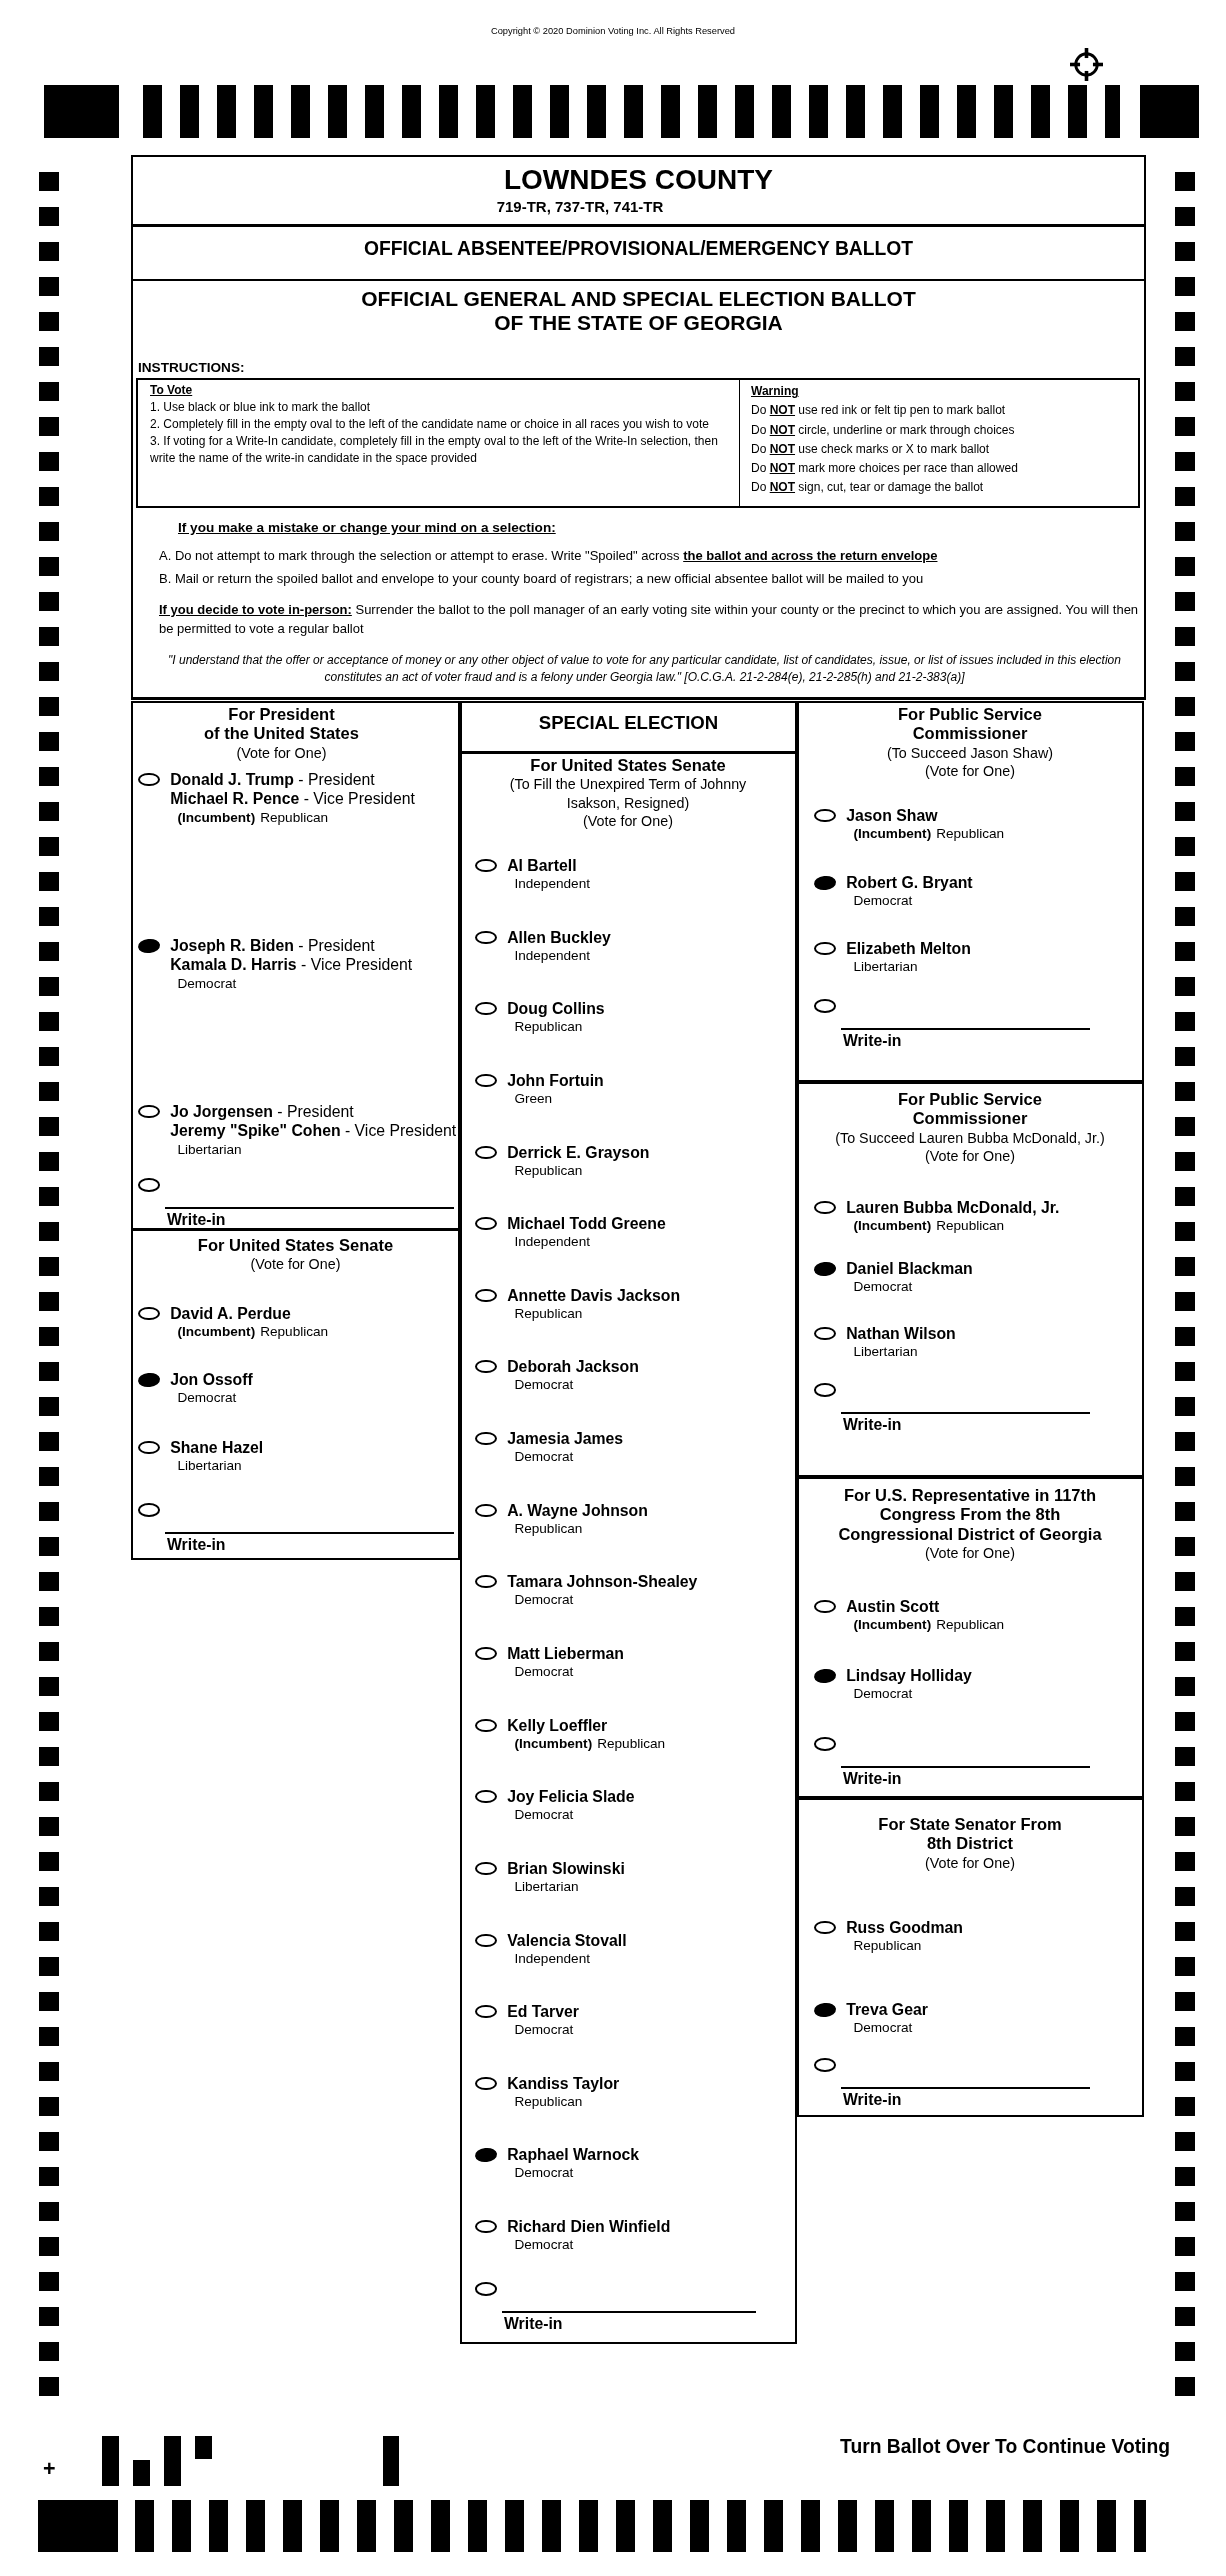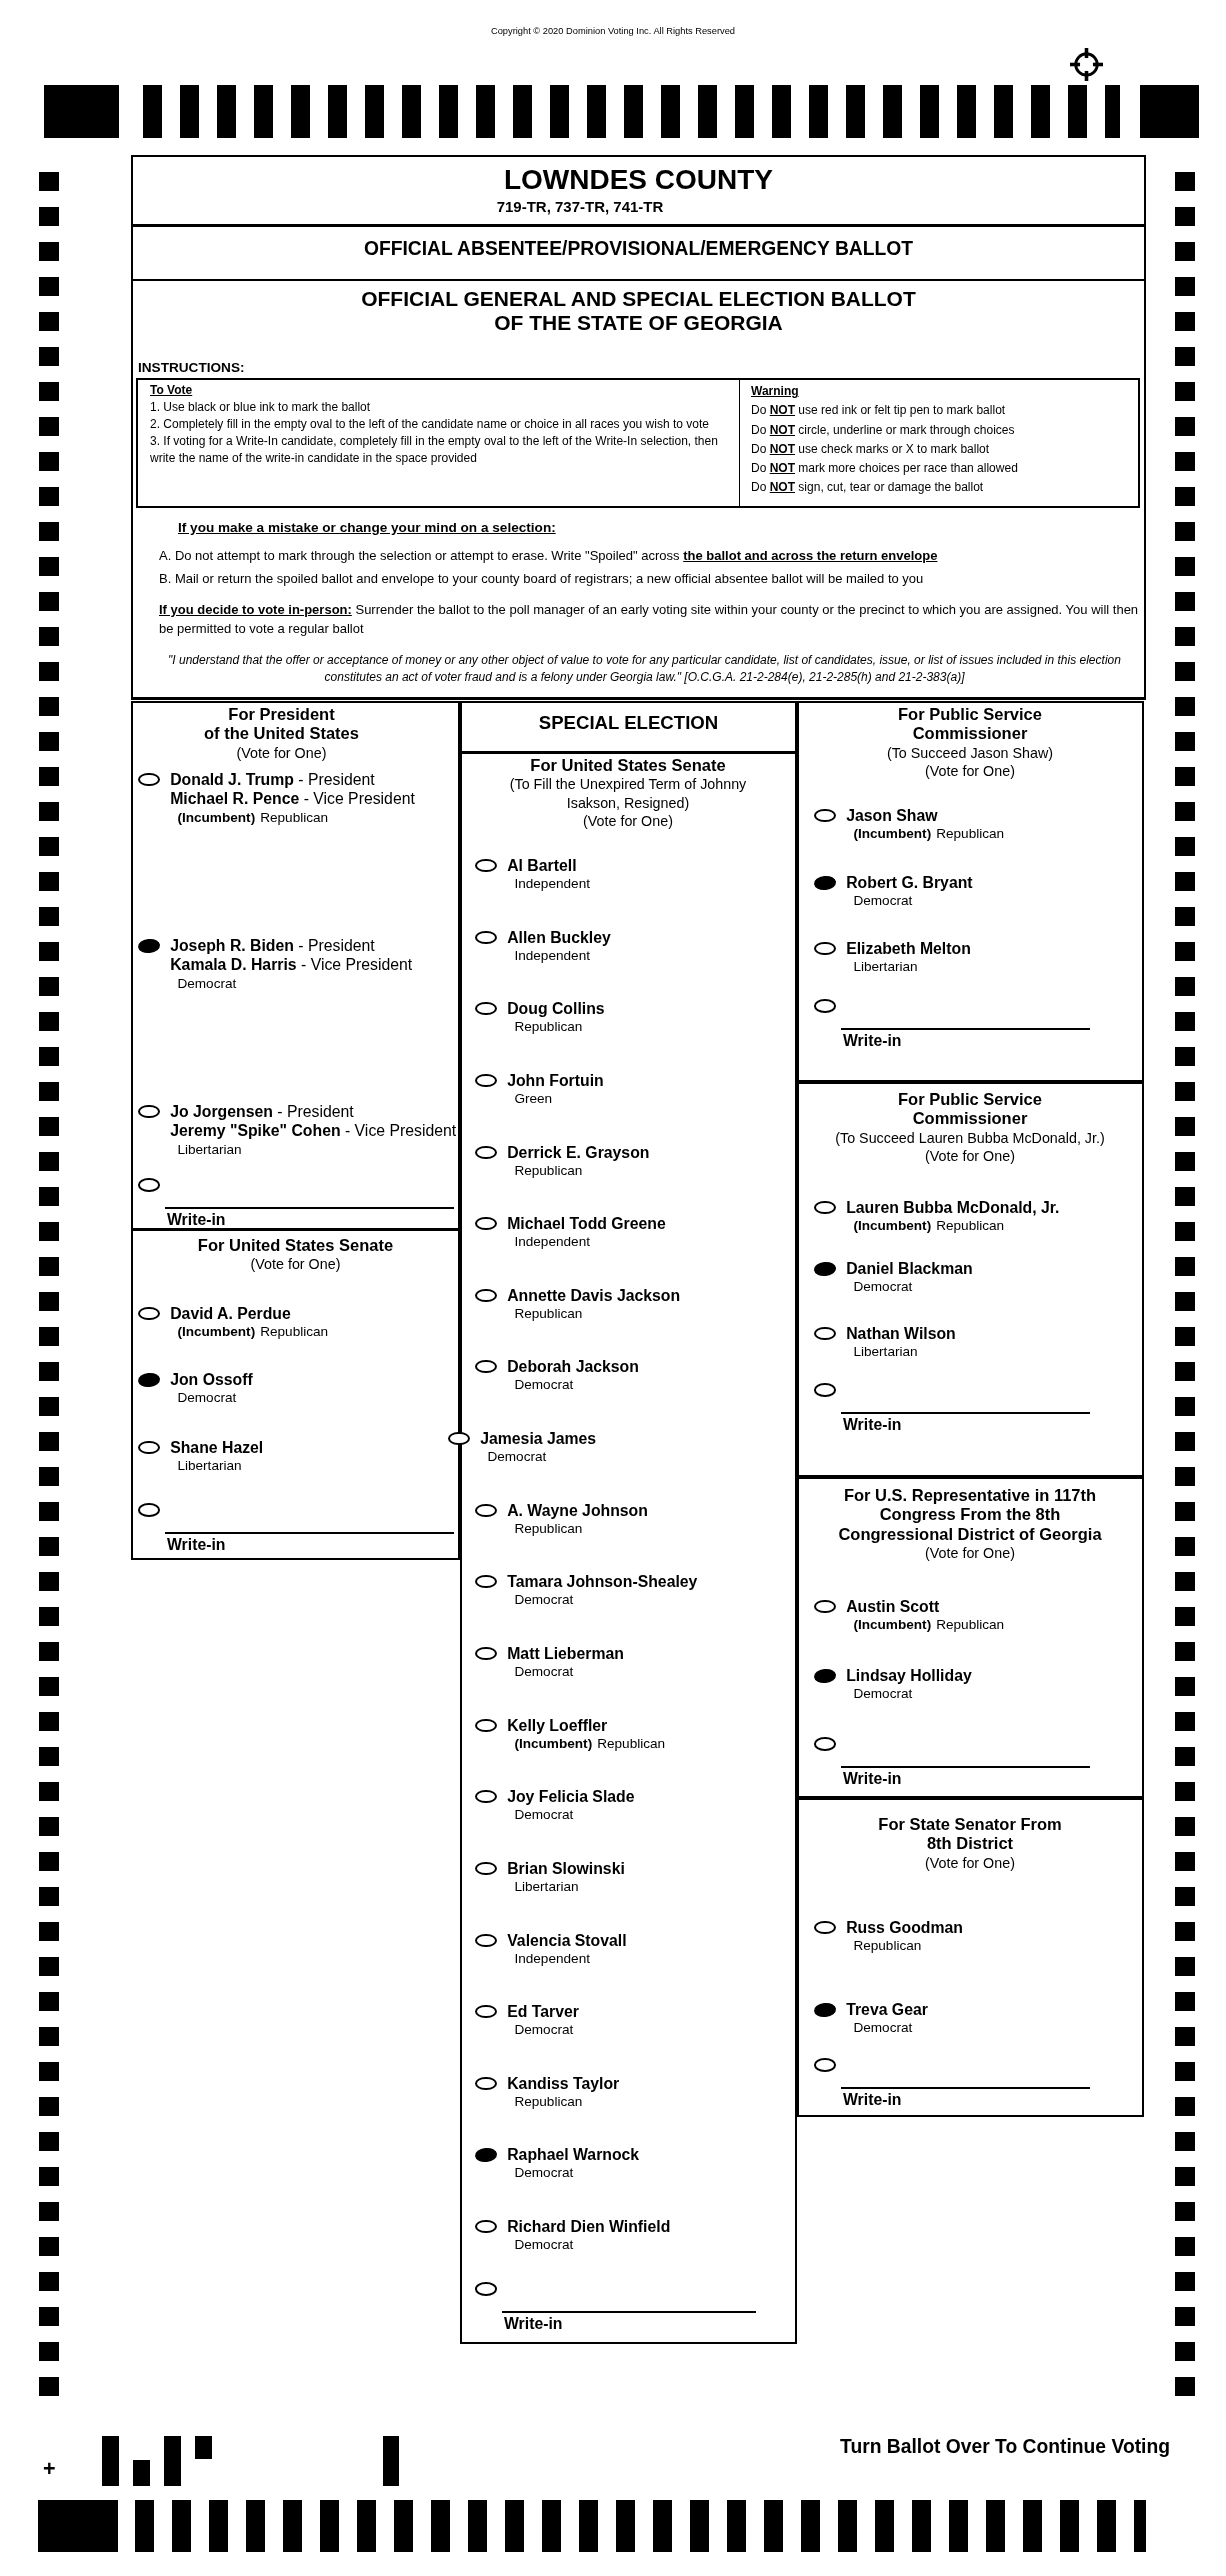--- a/index.html
+++ b/index.html
@@ -240,21 +240,21 @@
     <div class="cparty"><span class="inc"></span><span>Republican</span></div>
       </div>
   </div>
   <div class="cand" style="left:475px;top:1357px;">
     <span class="oval"></span>
     <div>
         <div class="cname">Deborah Jackson</div>
     <div class="cparty"><span class="inc"></span><span>Democrat</span></div>
       </div>
   </div>
-  <div class="cand" style="left:448px;top:1429px;">
+  <div class="cand" style="left:475px;top:1429px;">
     <span class="oval"></span>
     <div>
         <div class="cname">Jamesia James</div>
     <div class="cparty"><span class="inc"></span><span>Democrat</span></div>
       </div>
   </div>
   <div class="cand" style="left:475px;top:1501px;">
     <span class="oval"></span>
     <div>
         <div class="cname">A. Wayne Johnson</div>

